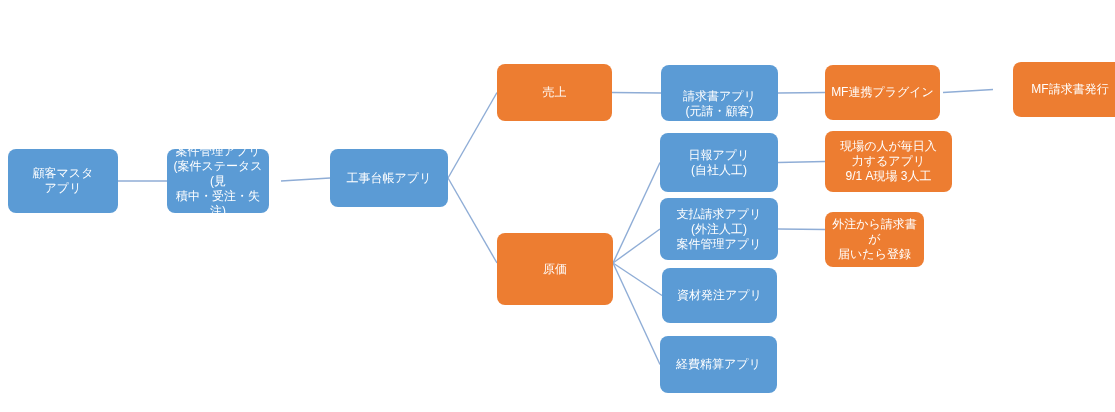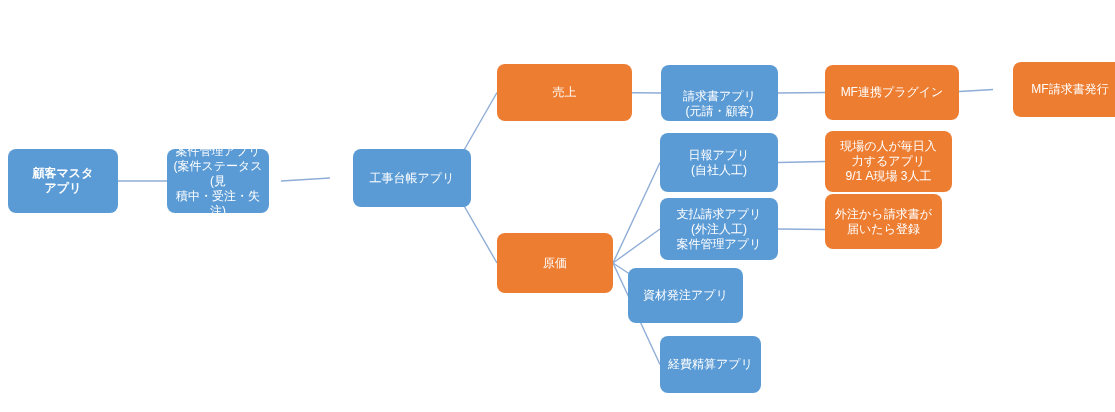--- a/index.html
+++ b/index.html
@@ -58,66 +58,66 @@
       <line x1="778" y1="93" x2="825" y2="92.5"></line>
       <line x1="943" y1="92.5" x2="993" y2="89.5"></line>
       <line x1="613" y1="263" x2="660" y2="162.5"></line>
       <line x1="613" y1="263" x2="660" y2="229"></line>
       <line x1="613" y1="263" x2="662" y2="295.5"></line>
       <line x1="613" y1="263" x2="660" y2="364.5"></line>
       <line x1="778" y1="162.5" x2="825" y2="161.5"></line>
       <line x1="778" y1="229" x2="825" y2="229.5"></line>
     </svg>
   <div>
-      <div class="node blue" style="left: 8px; top: 149px; width: 110px; height: 64px; font-weight: bold;">
+      <div class="node blue" style="left: 8px; top: 149px; width: 110px; height: 64px;">
         <span class="node-label">顧客マスタ
 アプリ</span>
       </div>
       <div class="node blue" style="left: 167px; top: 149px; width: 102px; height: 64px;">
         <span class="node-label">案件管理アプリ
 (案件ステータス(見
 積中・受注・失注)</span>
       </div>
-      <div class="node blue" style="left: 330px; top: 149px; width: 118px; height: 58px; margin-left: 23px;">
+      <div class="node blue" style="left: 330px; top: 149px; width: 118px; height: 58px;">
         <span class="node-label">工事台帳アプリ</span>
       </div>
-      <div class="node orange" style="left: 497px; top: 64px; width: 135px; height: 57px;">
+      <div class="node orange" style="left: 497px; top: 64px; width: 115px; height: 57px;">
         <span class="node-label">売上</span>
       </div>
       <div class="node blue" style="left: 661px; top: 65px; width: 117px; height: 56px; align-items: flex-end;">
         <span class="node-label">請求書アプリ
 (元請・顧客)</span>
       </div>
-      <div class="node orange" style="left: 825px; top: 65px; width: 134px; height: 55px;">
+      <div class="node orange" style="left: 825px; top: 65px; width: 115px; height: 55px;">
         <span class="node-label">MF連携プラグイン</span>
       </div>
       <div class="node orange" style="left: 993px; top: 62px; width: 114px; height: 55px; margin-left: 20px;">
         <span class="node-label">MF請求書発行</span>
       </div>
-      <div class="node orange" style="left: 497px; top: 233px; width: 116px; height: 60px;">
+      <div class="node orange" style="left: 497px; top: 233px; width: 116px; height: 72px;">
         <span class="node-label">原価</span>
       </div>
       <div class="node blue" style="left: 660px; top: 133px; width: 118px; height: 59px;">
         <span class="node-label">日報アプリ
 (自社人工)</span>
       </div>
       <div class="node orange" style="left: 825px; top: 131px; width: 127px; height: 61px;">
         <span class="node-label">現場の人が毎日入
 力するアプリ
 9/1 A現場 3人工</span>
       </div>
       <div class="node blue" style="left: 660px; top: 198px; width: 118px; height: 62px;">
         <span class="node-label">支払請求アプリ
 (外注人工)
 案件管理アプリ</span>
       </div>
-      <div class="node orange" style="left: 825px; top: 194px; width: 117px; height: 55px; border-radius: 8px;">
+      <div class="node orange" style="left: 825px; top: 212px; width: 99px; height: 55px; border-radius: 8px;">
         <span class="node-label">外注から請求書が
 届いたら登録</span>
       </div>
-      <div class="node blue" style="left: 628px; top: 268px; width: 115px; height: 55px;">
+      <div class="node blue" style="left: 662px; top: 268px; width: 115px; height: 55px;">
         <span class="node-label">資材発注アプリ</span>
       </div>
-      <div class="node blue" style="left: 660px; top: 336px; width: 101px; height: 57px;">
+      <div class="node blue" style="left: 660px; top: 336px; width: 117px; height: 57px;">
         <span class="node-label">経費精算アプリ</span>
       </div>
     </div>
 </div>
 
 </body></html>

